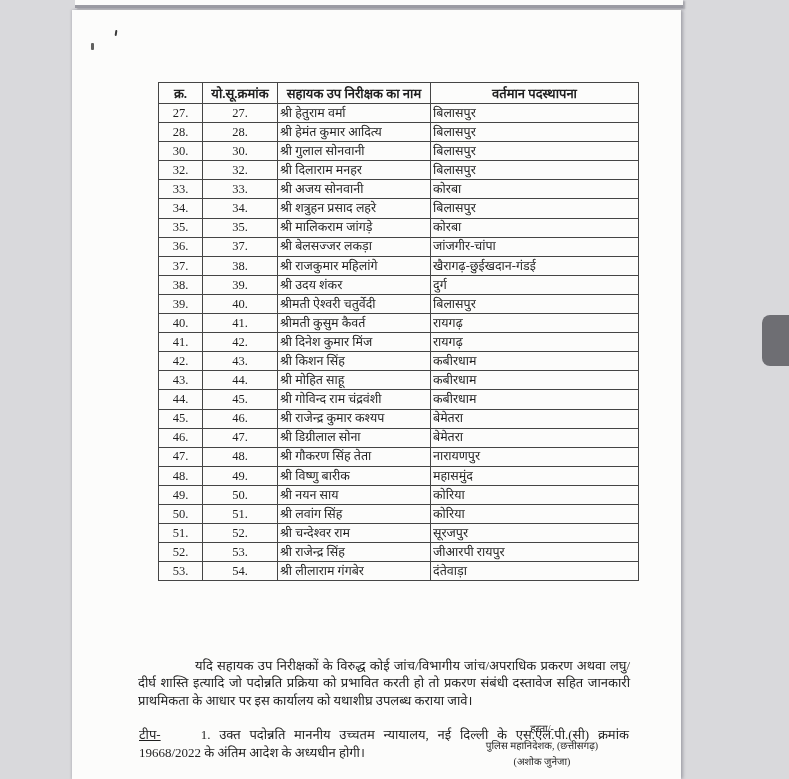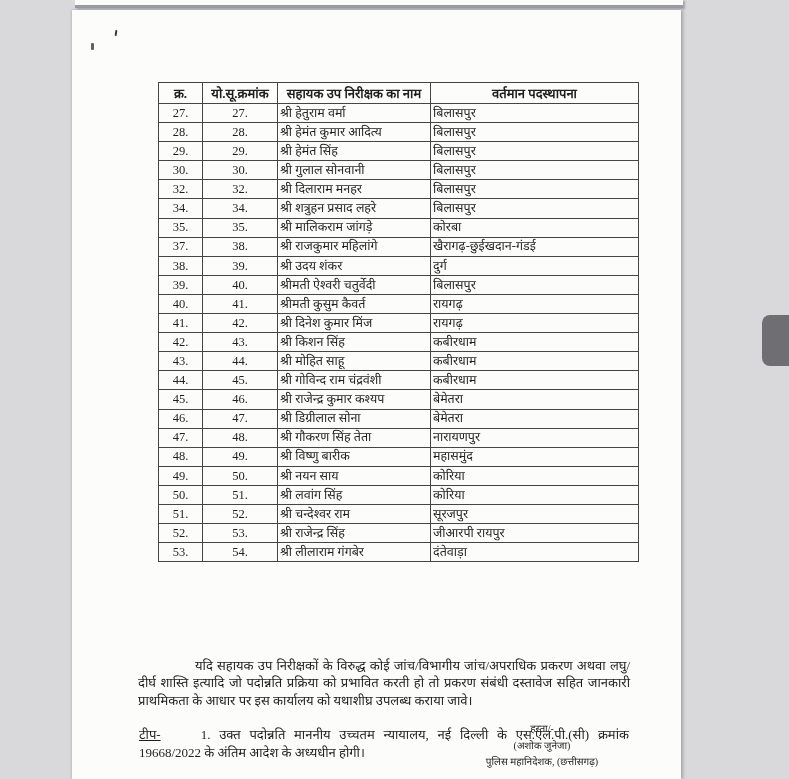--- a/index.html
+++ b/index.html
@@ -95,50 +95,56 @@
           <td class="c2">श्री हेतुराम वर्मा</td>
           <td class="c3">बिलासपुर</td>
         </tr>
         <tr>
           <td class="c0">28.</td>
           <td class="c1">28.</td>
           <td class="c2">श्री हेमंत कुमार आदित्य</td>
           <td class="c3">बिलासपुर</td>
         </tr>
         <tr>
-          <td class="c0">29.</td>
-          <td class="c1">29.</td>
-          <td class="c2">श्री हेमंत सिंह</td>
-          <td class="c3">बिलासपुर</td>
-        </tr>
-        <tr>
           <td class="c0">30.</td>
           <td class="c1">30.</td>
           <td class="c2">श्री गुलाल सोनवानी</td>
           <td class="c3">बिलासपुर</td>
         </tr>
         <tr>
           <td class="c0">32.</td>
           <td class="c1">32.</td>
           <td class="c2">श्री दिलाराम मनहर</td>
           <td class="c3">बिलासपुर</td>
+        </tr>
+        <tr>
+          <td class="c0">33.</td>
+          <td class="c1">33.</td>
+          <td class="c2">श्री अजय सोनवानी</td>
+          <td class="c3">कोरबा</td>
         </tr>
         <tr>
           <td class="c0">34.</td>
           <td class="c1">34.</td>
           <td class="c2">श्री शत्रुहन प्रसाद लहरे</td>
           <td class="c3">बिलासपुर</td>
         </tr>
         <tr>
           <td class="c0">35.</td>
           <td class="c1">35.</td>
           <td class="c2">श्री मालिकराम जांगड़े</td>
           <td class="c3">कोरबा</td>
         </tr>
         <tr>
+          <td class="c0">36.</td>
+          <td class="c1">37.</td>
+          <td class="c2">श्री बेलसज्जर लकड़ा</td>
+          <td class="c3">जांजगीर-चांपा</td>
+        </tr>
+        <tr>
           <td class="c0">37.</td>
           <td class="c1">38.</td>
           <td class="c2">श्री राजकुमार महिलांगे</td>
           <td class="c3">खैरागढ़-छुईखदान-गंडई</td>
         </tr>
         <tr>
           <td class="c0">38.</td>
           <td class="c1">39.</td>
           <td class="c2">श्री उदय शंकर</td>
           <td class="c3">दुर्ग</td>
@@ -236,18 +242,18 @@
       </tbody>
   </table>
 
   <div class="bodytext">
     <p class="para">यदि सहायक उप निरीक्षकों के विरुद्ध कोई जांच/विभागीय जांच/अपराधिक प्रकरण अथवा लघु/दीर्घ शास्ति इत्यादि जो पदोन्नति प्रक्रिया को प्रभावित करती हो तो प्रकरण संबंधी दस्तावेज सहित जानकारी प्राथमिकता के आधार पर इस कार्यालय को यथाशीघ्र उपलब्ध कराया जावे।</p>
     <p class="note"><span class="note-label">टीप-</span><span class="note-gap"></span><span>1. उक्त पदोन्नति माननीय उच्चतम न्यायालय, नई दिल्ली के एस.एल.पी.(सी) क्रमांक 19668/2022 के अंतिम आदेश के अध्यधीन होगी।</span></p>
   </div>
 
   <div class="signature">
     <div>हस्ता/-</div>
+    <div>पुलिस महानिदेशक, (छत्तीसगढ़)</div>
     <div>(अशोक जुनेजा)</div>
-    <div>पुलिस महानिदेशक, (छत्तीसगढ़)</div>
   </div>
 </div>
 
 <div class="scroll-thumb"></div>
 
 </body></html>

